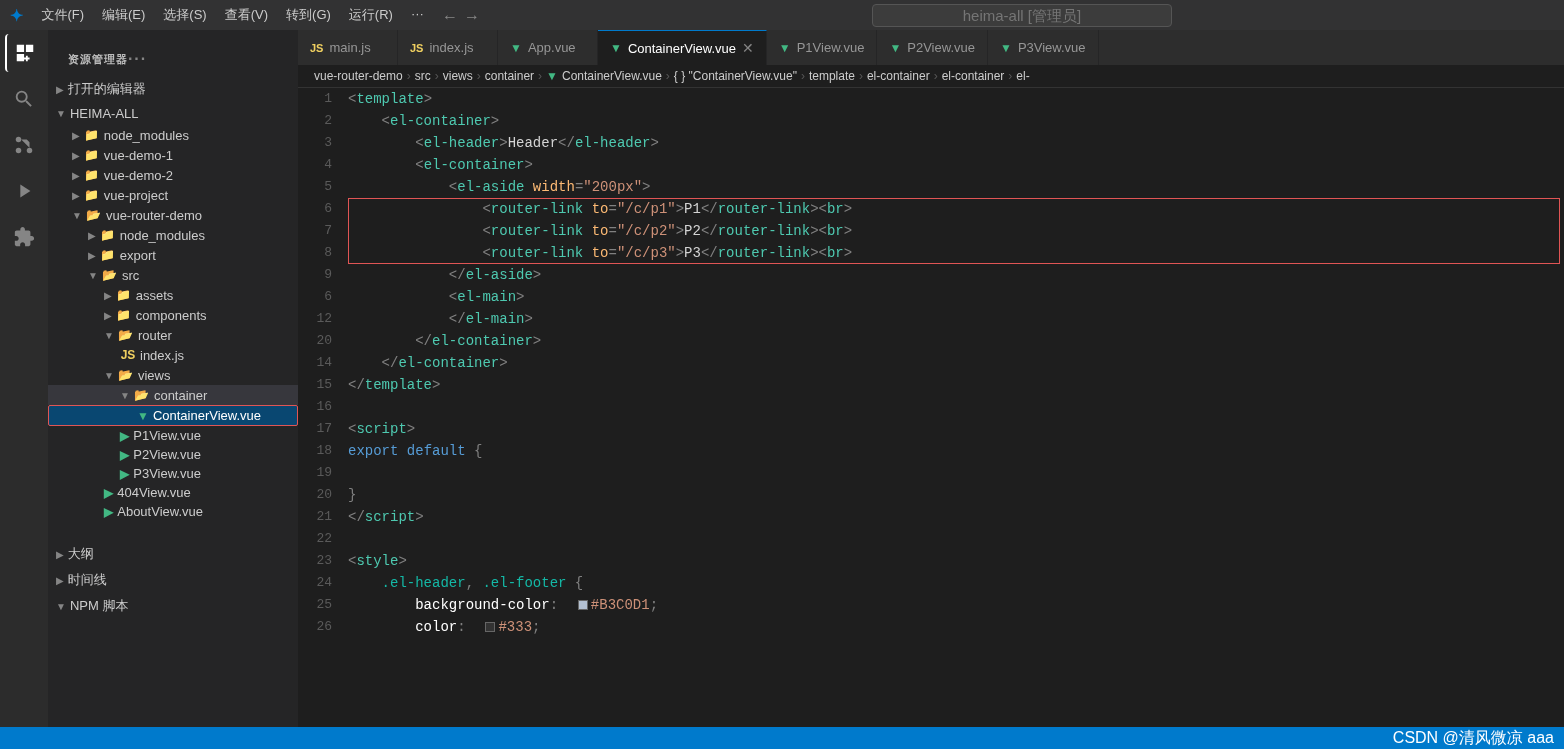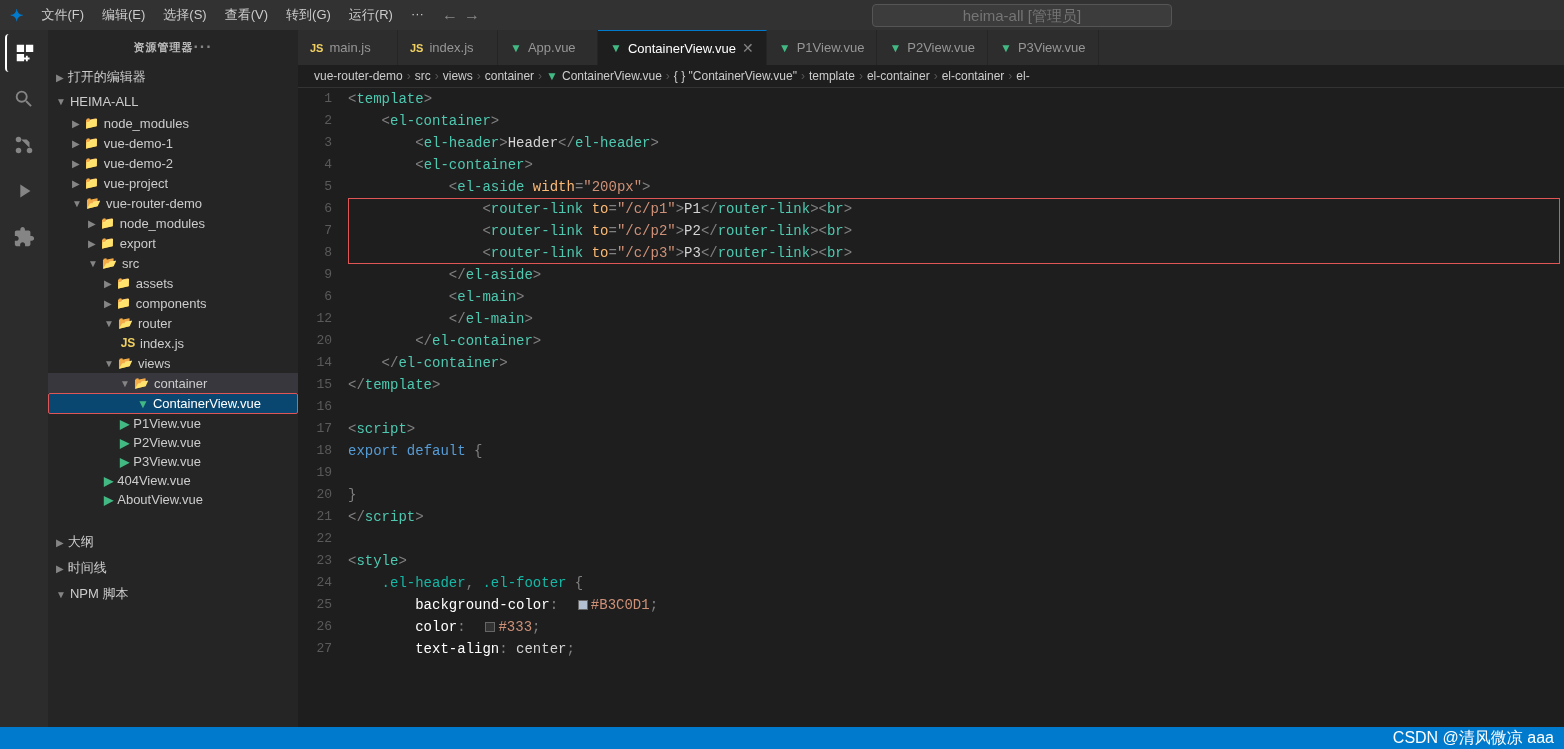--- a/index.html
+++ b/index.html
@@ -95,21 +95,22 @@
       font-size: 13px;
     }
     .sidebar-header {
       padding: 8px 20px;
       font-size: 11px;
       font-weight: bold;
       color: #bbbbbb;
       letter-spacing: 1px;
       display: flex;
       align-items: center;
-      justify-content: center;
+      justify-content: flex-start;
+      margin-top: 12px;
     }
     .sidebar-header .dots { color: #858585; font-size: 16px; cursor: pointer; }
     .sidebar-section-title {
       padding: 4px 8px;
       font-size: 13px;
       color: #cccccc;
       display: flex;
       align-items: center;
       gap: 4px;
       cursor: pointer;
@@ -596,24 +597,20 @@
         <span class="line-content">    <span class="yellow">.el-header</span><span class="punct">,</span> <span class="yellow">.el-footer</span> <span class="punct">{</span></span>
       </div>
       <div class="code-line">
         <span class="line-num">25</span>
         <span class="line-content">        <span class="lightblue">background-color</span><span class="punct">:</span>  <span class="color-swatch" style="background:#B3C0D1;"></span><span class="string">#B3C0D1</span><span class="punct">;</span></span>
       </div>
       <div class="code-line">
         <span class="line-num">26</span>
         <span class="line-content">        <span class="lightblue">color</span><span class="punct">:</span>  <span class="color-swatch" style="background:#333333;"></span><span class="string">#333</span><span class="punct">;</span></span>
       </div>
-      <div class="code-line">
-        <span class="line-num">27</span>
-        <span class="line-content">        <span class="lightblue">text-align</span><span class="punct">:</span> <span class="white">center</span><span class="punct">;</span></span>
-      </div>
 
     </div>
   </div>
 </div>
 
 <div class="status-bar">
   <span>CSDN @清风微凉 aaa</span>
 </div>
 
 </body></html>

